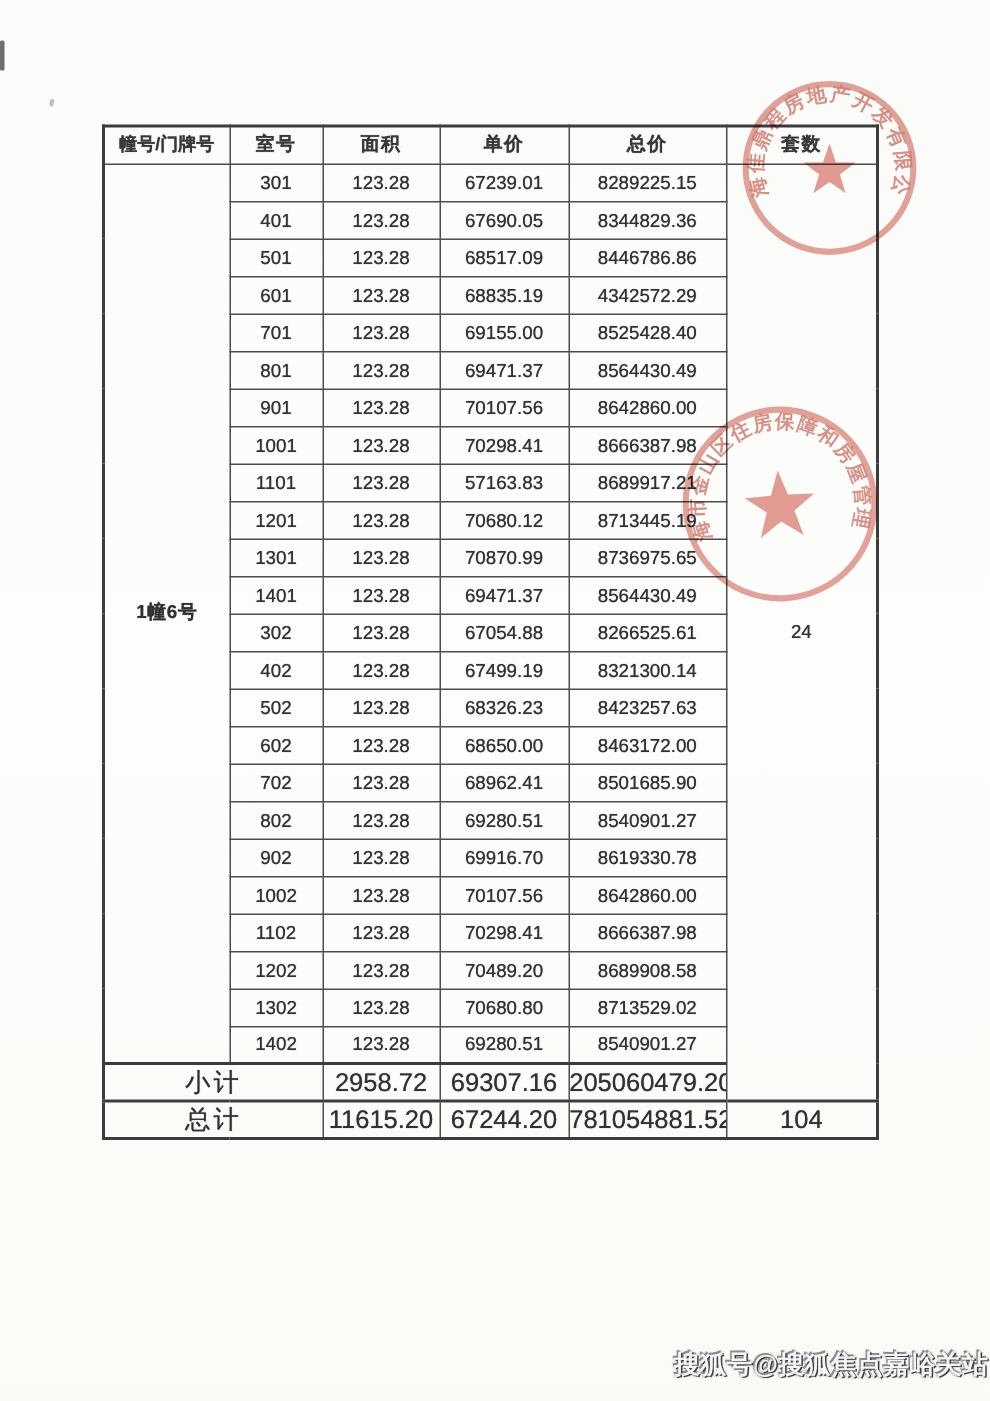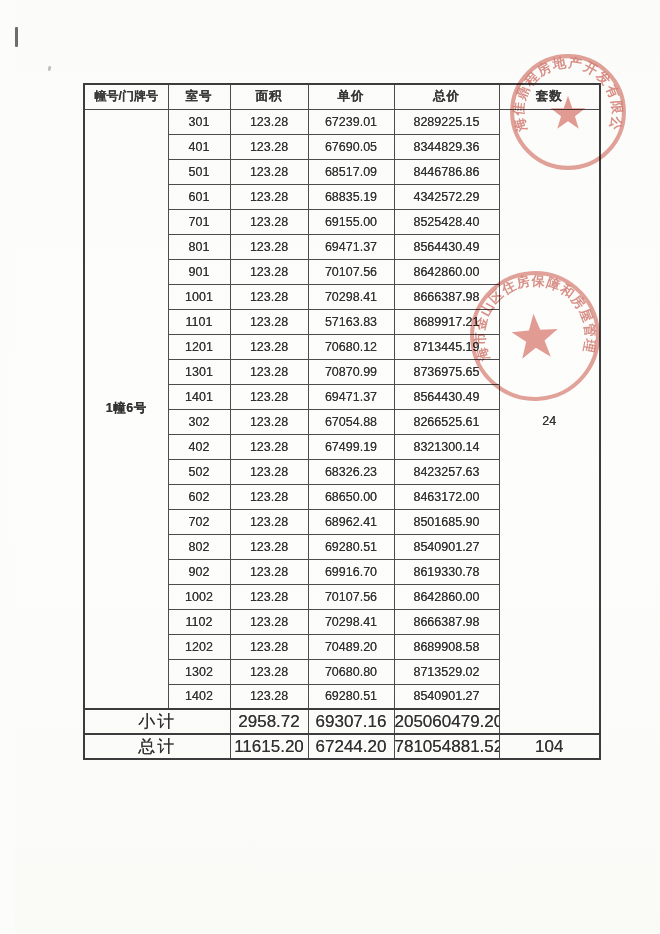--- a/index.html
+++ b/index.html
@@ -1,21 +1,21 @@
 <!DOCTYPE html>
 <html><head>
 <meta charset="utf-8">
 <style>
   html,body{margin:0;padding:0;}
   body{
     width:660px;height:934px;position:relative;overflow:hidden;
     background:#fcfcfa;
     font-family:"Liberation Sans","DejaVu Sans",sans-serif;
   }
-  .page{position:absolute;inset:0;background:linear-gradient(180deg,#fbfbf9 0%,#fdfdfb 50%,#fafaf7 100%);margin-left:15px;}
+  .page{position:absolute;inset:0;background:linear-gradient(180deg,#fbfbf9 0%,#fdfdfb 50%,#fafaf7 100%);}
   
   .artifact-edge{position:absolute;left:0;top:27px;width:3px;height:20px;background:#3d3d3d;opacity:.75;border-radius:1px;}
   .artifact-dot{position:absolute;left:33px;top:66px;width:3px;height:5px;background:#9a9a9a;opacity:.6;border-radius:40% 40% 60% 60%;transform:rotate(12deg);}
   
   .price-table{
     position:absolute;left:68px;top:83px;width:516px;
     border-collapse:collapse;table-layout:fixed;
     border:2px solid #3c3c3c;
   }
   .price-table th,.price-table td{
@@ -259,13 +259,14 @@
       <polygon class="seal-star" points="70,48 64.4,64.2 47.2,64.6 60.9,75 55.9,91.4 70,81.6 84.1,91.4 79.1,75 92.8,64.6 75.6,64.2"></polygon>
       <defs>
         <path id="sealArc2" d="M 23 87.1 A 50 50 0 1 1 117 87.1" fill="none"></path>
       </defs>
       <text class="seal-text" font-size="13" letter-spacing="1">
         <textPath href="#sealArc2" startOffset="50%" text-anchor="middle">上海市金山区住房保障和房屋管理局</textPath>
       </text>
     </svg>
   </div>
 
+  <div class="watermark">搜狐号@搜狐焦点嘉峪关站</div>
 </div>
 
 </body></html>

